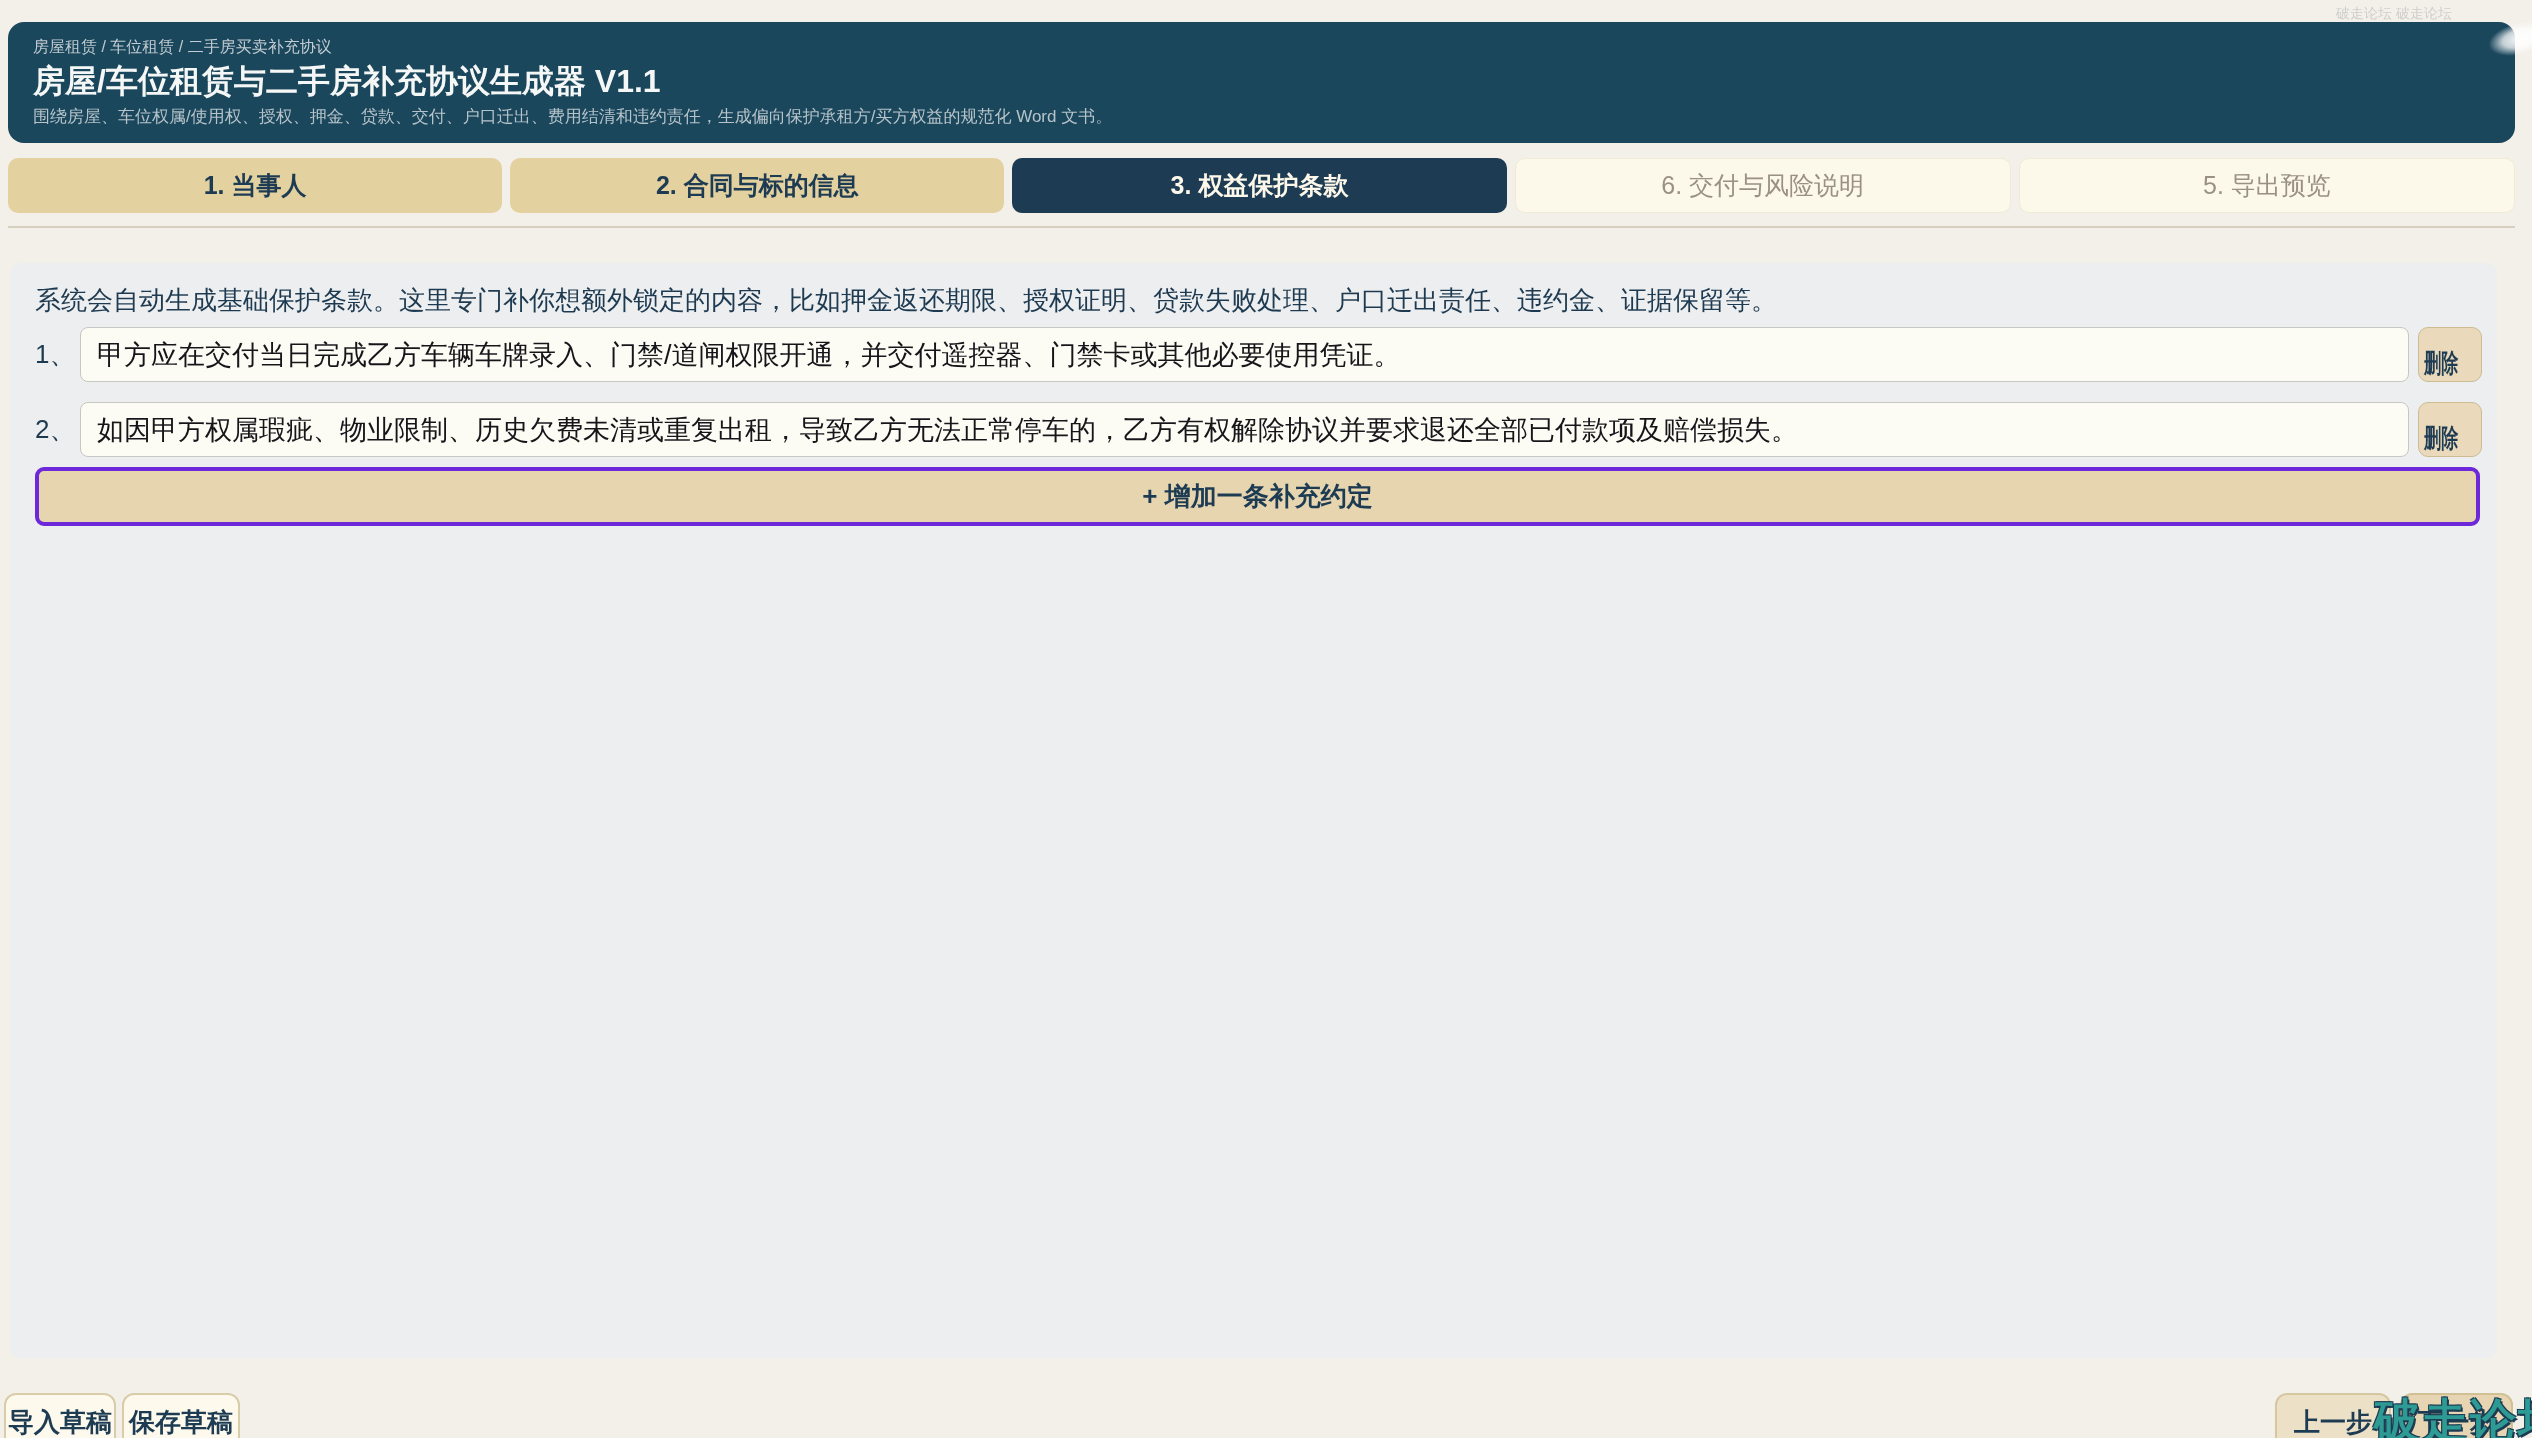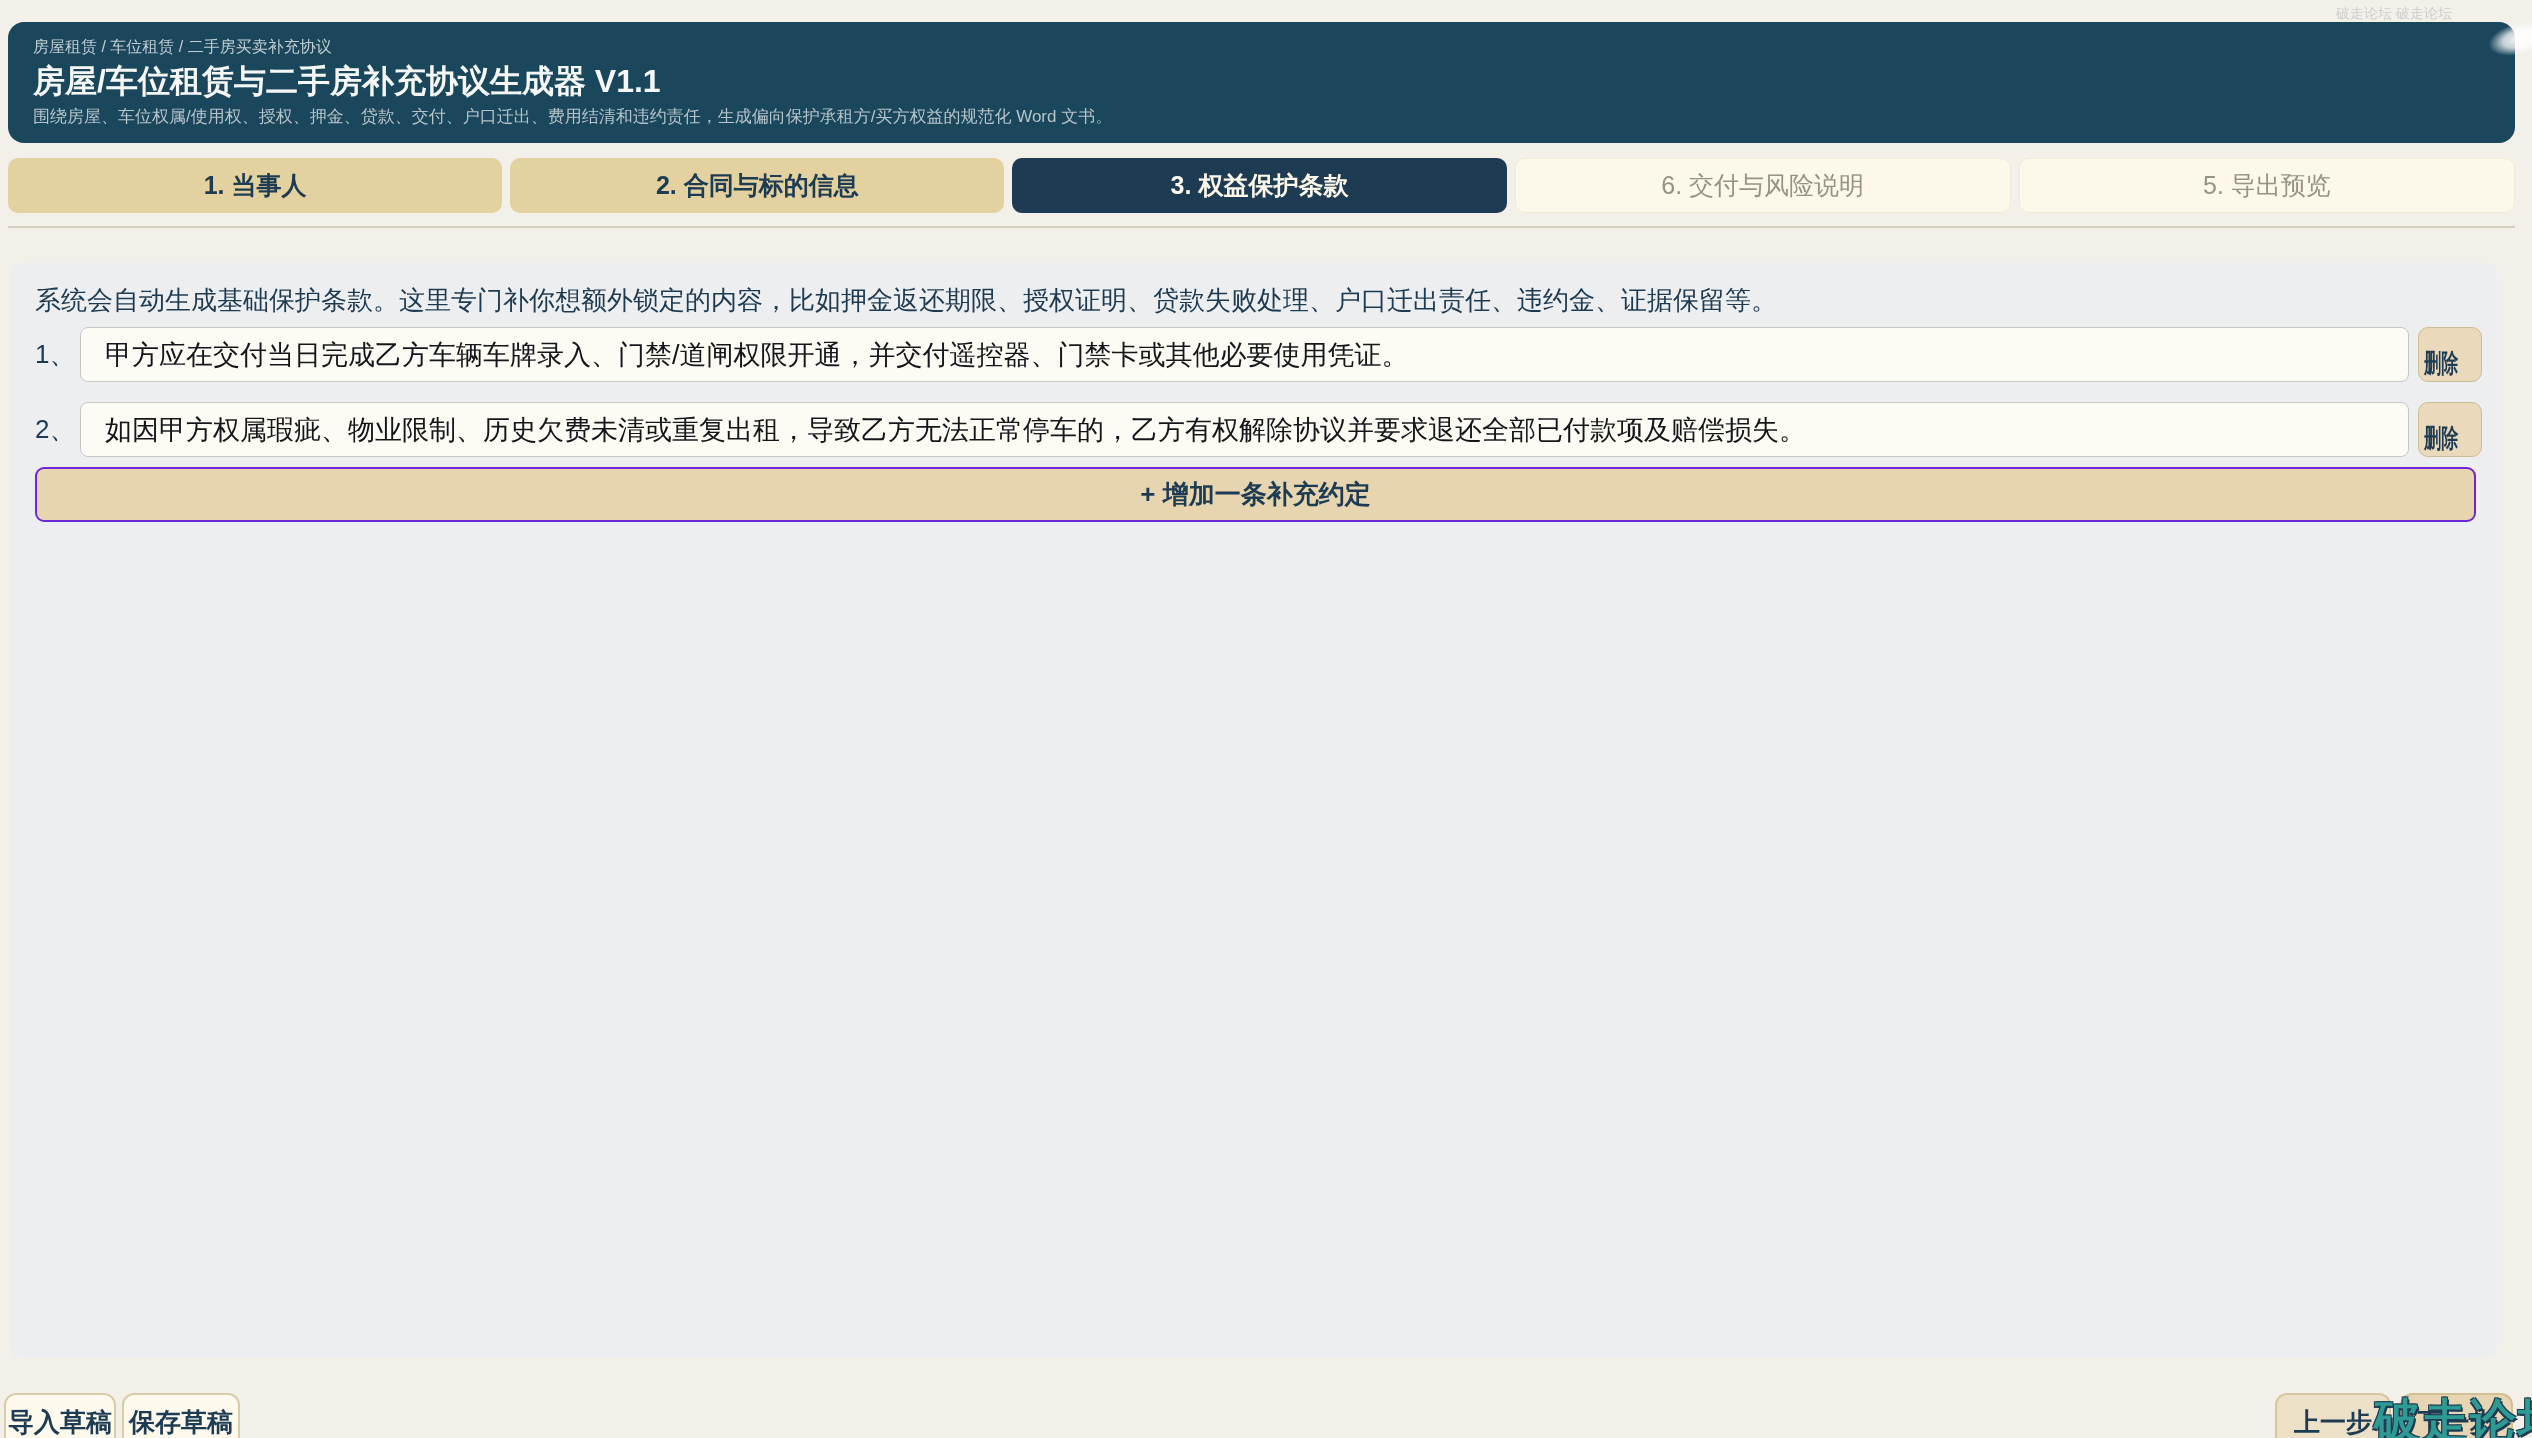--- a/index.html
+++ b/index.html
@@ -45,34 +45,34 @@
     background:#edeef0;border-radius:10px;box-sizing:border-box;
     padding:22px 15px 0 15px;
   }
   .panel-desc{font-size:26px;line-height:30px;color:#1d3a50;margin-left:10px;}
   .clause-row{display:flex;align-items:center;margin-top:12px;gap:9px;}
   .clause-row + .clause-row{margin-top:20px;}
   .clause-index{width:36px;text-align:left;font-size:26px;color:#1d3a50;flex:none;padding-left:10px;}
   .clause-input{
     flex:1;height:55px;box-sizing:border-box;
     background:#fdfcf4;border:1px solid #c6c6c2;border-radius:8px;
-    font-size:27px;color:#15151a;padding:0 24px;
+    font-size:27px;color:#15151a;padding:0 16px;
     font-family:"Liberation Sans","DejaVu Sans",sans-serif;outline:none;
   }
   .delete-btn{
     flex:none;width:64px;height:55px;box-sizing:border-box;
     background:#ead9ba;border:1px solid #ccbc92;border-radius:10px;
     color:#1d3b52;font-size:26px;font-weight:bold;
     overflow:hidden;white-space:nowrap;cursor:pointer;
     display:flex;align-items:flex-end;padding-left:5px;
   }
   .delete-btn span{display:inline-block;transform:scaleX(.66);transform-origin:left center;}
   .add-btn{
     margin:10px 10px 0 10px;height:51px;width:calc(100% - 20px);
-    background:#e7d5b0;border:2px solid #6d28d9;border-radius:9px;
+    background:#e7d5b0;border:4px solid #6d28d9;border-radius:9px;
     font-size:26px;font-weight:bold;color:#1d3b52;cursor:pointer;
     display:flex;align-items:center;justify-content:center;
     font-family:"Liberation Sans","DejaVu Sans",sans-serif;
   }
   
   .foot-btn{
     position:absolute;top:1393px;height:60px;box-sizing:border-box;
     border:2px solid #d9cda9;border-radius:12px;
     background:#fdf9ec;color:#1d3b52;font-size:26px;font-weight:bold;
     display:flex;align-items:flex-start;justify-content:center;

